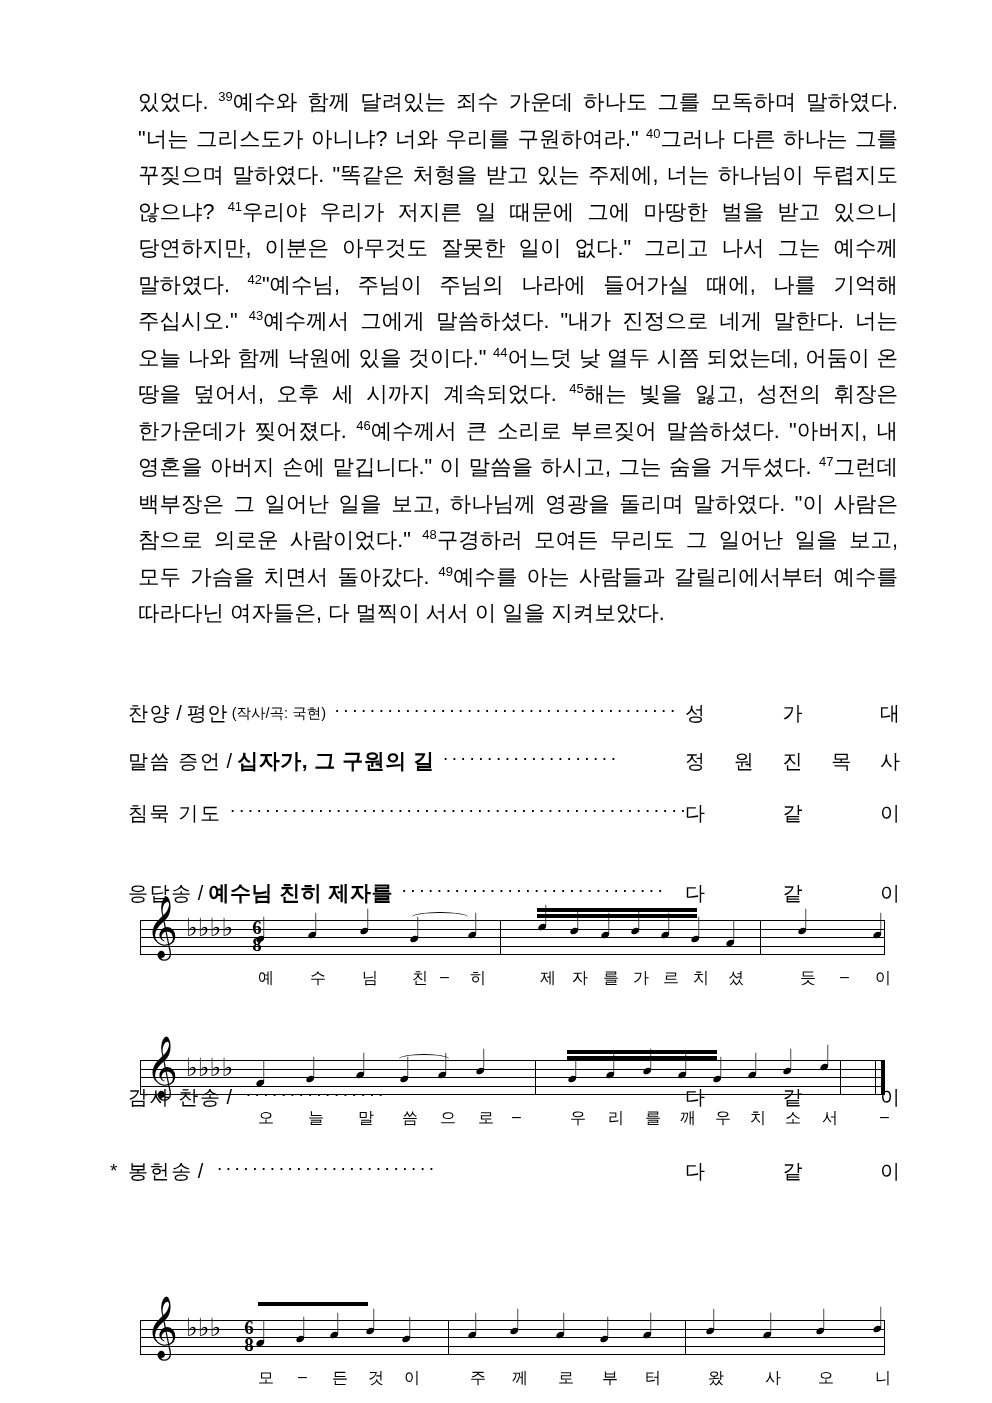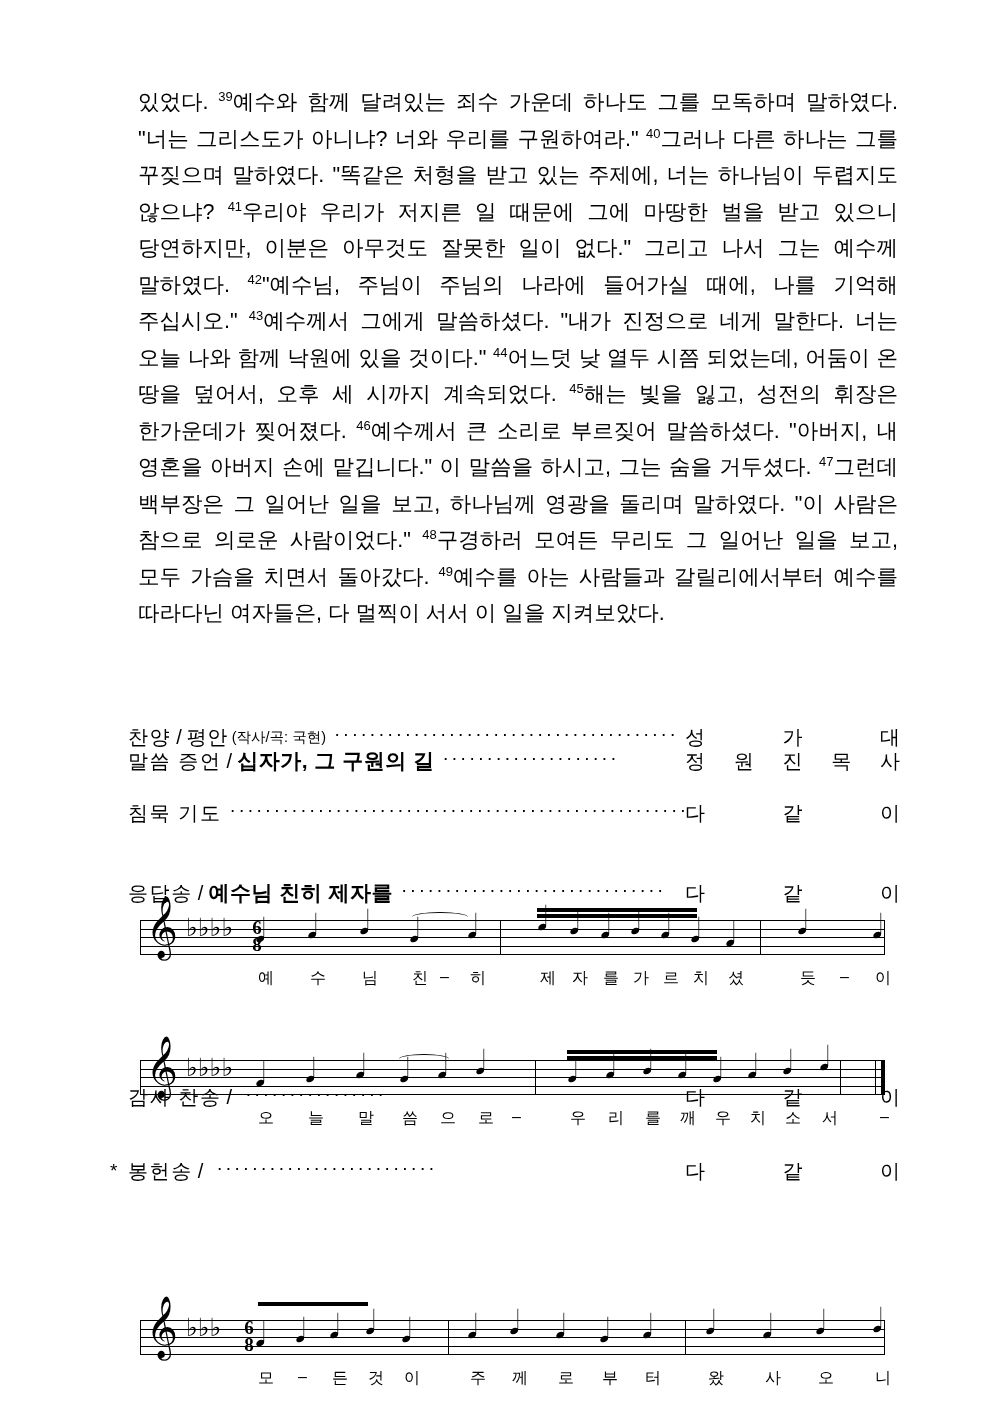--- a/index.html
+++ b/index.html
@@ -156,21 +156,21 @@
     white-space: nowrap;
   }
 </style>
 </head>
 <body>
 
 <div class="page">
 
   <div class="scripture" id="scripture">있었다. <sup>39</sup>예수와 함께 달려있는 죄수 가운데 하나도 그를 모독하며 말하였다. "너는 그리스도가 아니냐? 너와 우리를 구원하여라." <sup>40</sup>그러나 다른 하나는 그를 꾸짖으며 말하였다. "똑같은 처형을 받고 있는 주제에, 너는 하나님이 두렵지도 않으냐? <sup>41</sup>우리야 우리가 저지른 일 때문에 그에 마땅한 벌을 받고 있으니 당연하지만, 이분은 아무것도 잘못한 일이 없다." 그리고 나서 그는 예수께 말하였다. <sup>42</sup>"예수님, 주님이 주님의 나라에 들어가실 때에, 나를 기억해 주십시오." <sup>43</sup>예수께서 그에게 말씀하셨다. "내가 진정으로 네게 말한다. 너는 오늘 나와 함께 낙원에 있을 것이다." <sup>44</sup>어느덧 낮 열두 시쯤 되었는데, 어둠이 온 땅을 덮어서, 오후 세 시까지 계속되었다. <sup>45</sup>해는 빛을 잃고, 성전의 휘장은 한가운데가 찢어졌다. <sup>46</sup>예수께서 큰 소리로 부르짖어 말씀하셨다. "아버지, 내 영혼을 아버지 손에 맡깁니다." 이 말씀을 하시고, 그는 숨을 거두셨다. <sup>47</sup>그런데 백부장은 그 일어난 일을 보고, 하나님께 영광을 돌리며 말하였다. "이 사람은 참으로 의로운 사람이었다." <sup>48</sup>구경하러 모여든 무리도 그 일어난 일을 보고, 모두 가슴을 치면서 돌아갔다. <sup>49</sup>예수를 아는 사람들과 갈릴리에서부터 예수를 따라다닌 여자들은, 다 멀찍이 서서 이 일을 지켜보았다.</div>
 
-  <div class="order-line" id="ol0" style="top:720px;">
+  <div class="order-line" id="ol0" style="top:696px;">
       <span class="ol-star"></span>
       <span class="ol-label">찬양</span>
       <span class="ol-sep">/</span>
       <span class="ol-title">평안</span>
       <span class="ol-sub">(작사/곡: 국현)</span>
       <span class="ol-dots">·······································</span>
       <span class="ol-who">
         <span>성</span>
         <span>가</span>
         <span>대</span>

